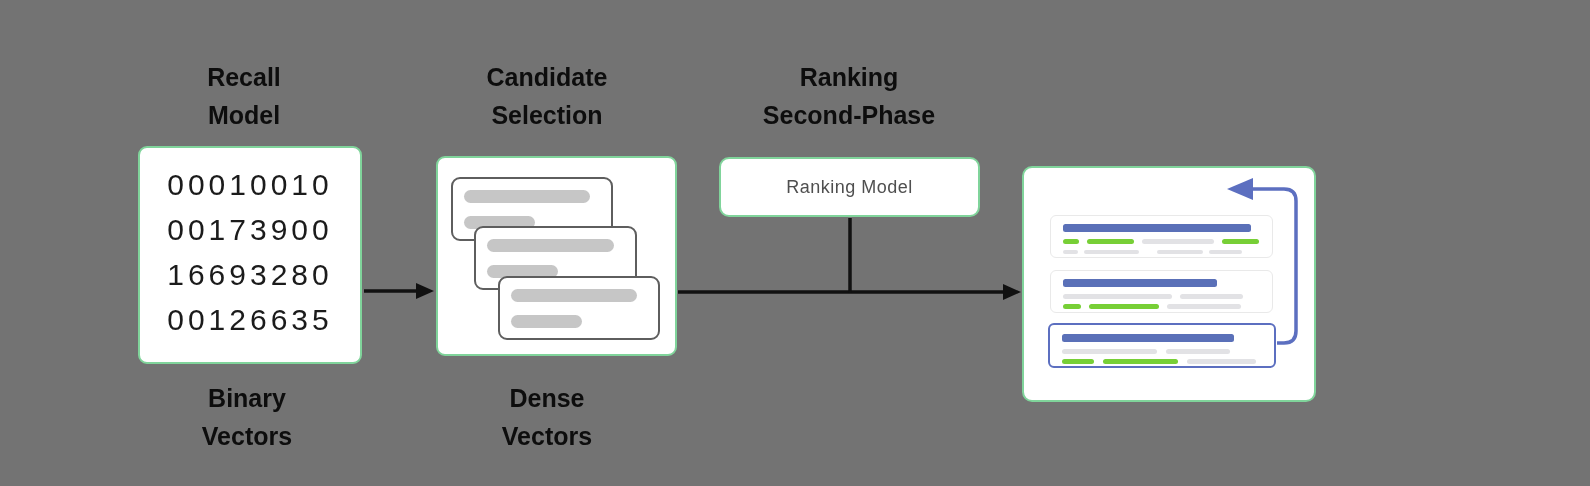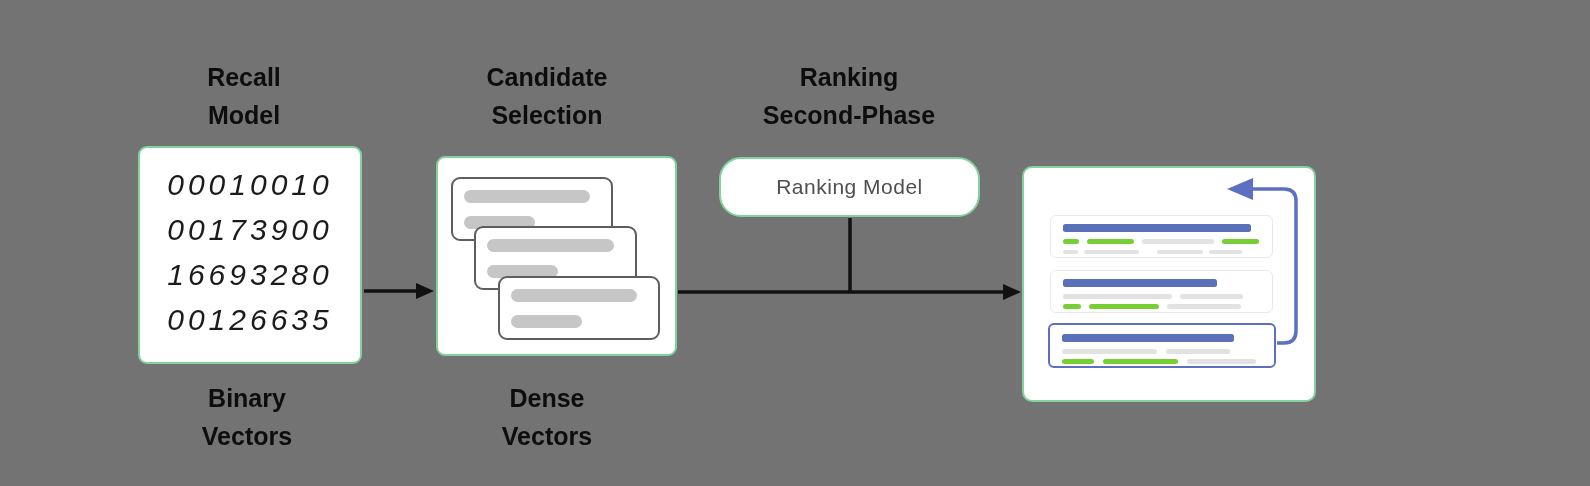--- a/index.html
+++ b/index.html
@@ -50,22 +50,22 @@
     z-index:4;
   }
   .dbar{
     background:var(--placeholder-gray-dark,#c6c6c6);
     height:13px;border-radius:7px;
   }
   .dbar + .dbar{margin-top:13px;}
   
   .rankbox{
     display:flex;align-items:center;justify-content:center;
-    font-size:21px;color:#4f4f4f;letter-spacing:0.5px;
-    border-radius:22px;
+    font-size:18px;color:#4f4f4f;letter-spacing:0.5px;
+    border-radius:10px;
   }
   
   .rcard{
     position:absolute;
     background:#ffffff;
     border:1.5px solid var(--card-border-light,#e9e9e9);
     border-radius:6px;
     box-sizing:border-box;
     padding:8px 11px 0 12px;
     z-index:6;
@@ -101,21 +101,21 @@
 
   <div class="caption" style="left:137px;top:379px;">
     <div>Binary</div>
     <div>Vectors</div>
   </div>
   <div class="caption" style="left:437px;top:379px;">
     <div>Dense</div>
     <div>Vectors</div>
   </div>
 
-  <div class="gbox binbox" style="left:138px;top:146px;width:224px;height:218px;font-style:italic;">
+  <div class="gbox binbox" style="left:138px;top:146px;width:224px;height:218px;">
     <div class="binrow">00010010</div>
     <div class="binrow">00173900</div>
     <div class="binrow">16693280</div>
     <div class="binrow">00126635</div>
   </div>
 
   <div class="gbox" style="left:436px;top:156px;width:241px;height:200px;"></div>
   <div class="dcard" style="left:451px;top:177px;width:162px;height:64px;z-index:3;">
     <div class="dbar" style="width:86%;"></div>
     <div class="dbar" style="width:48%;"></div>

